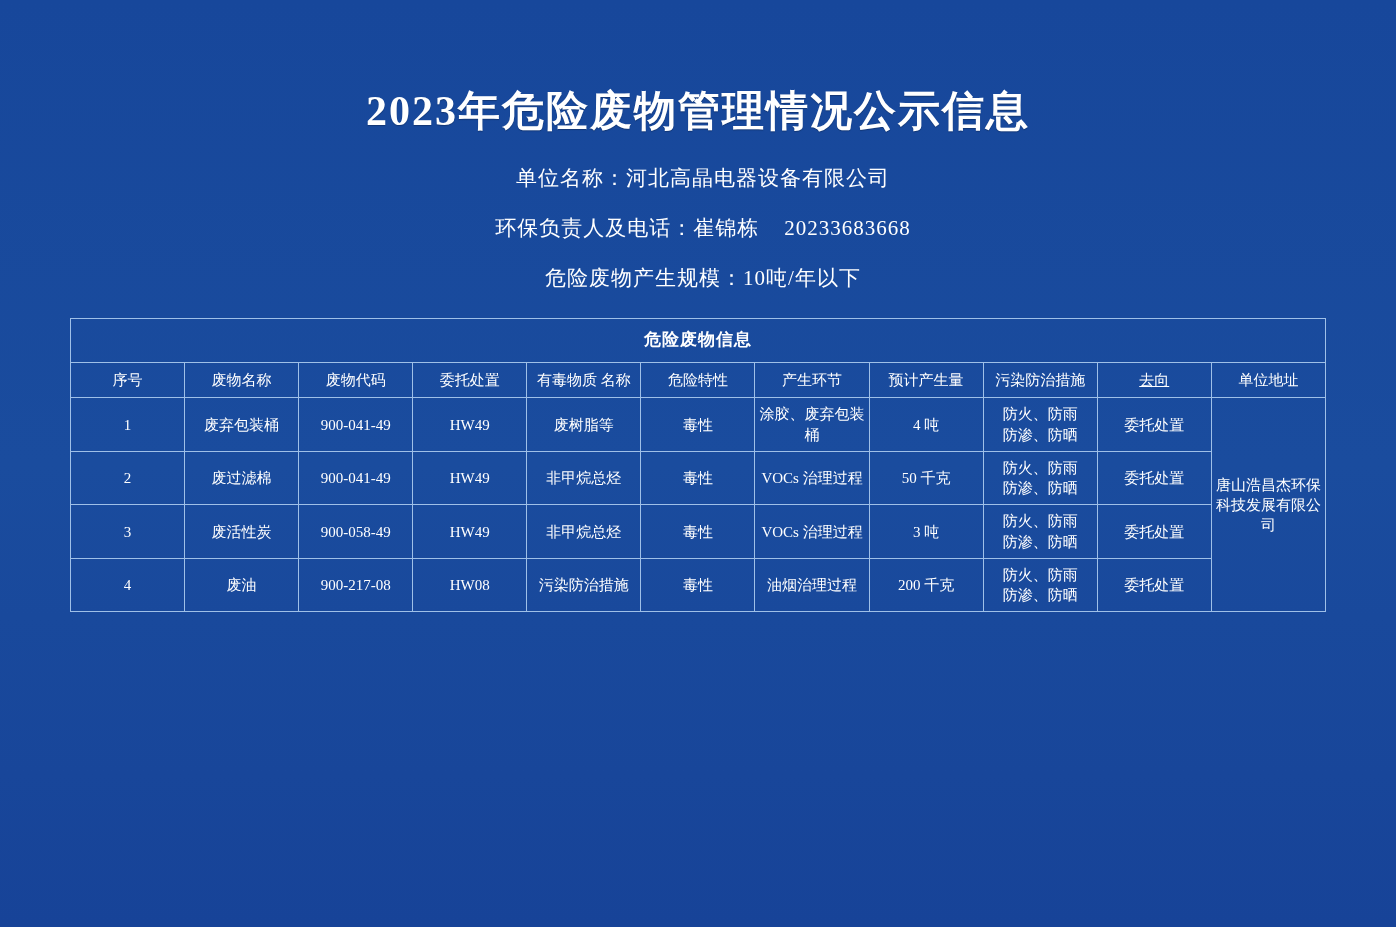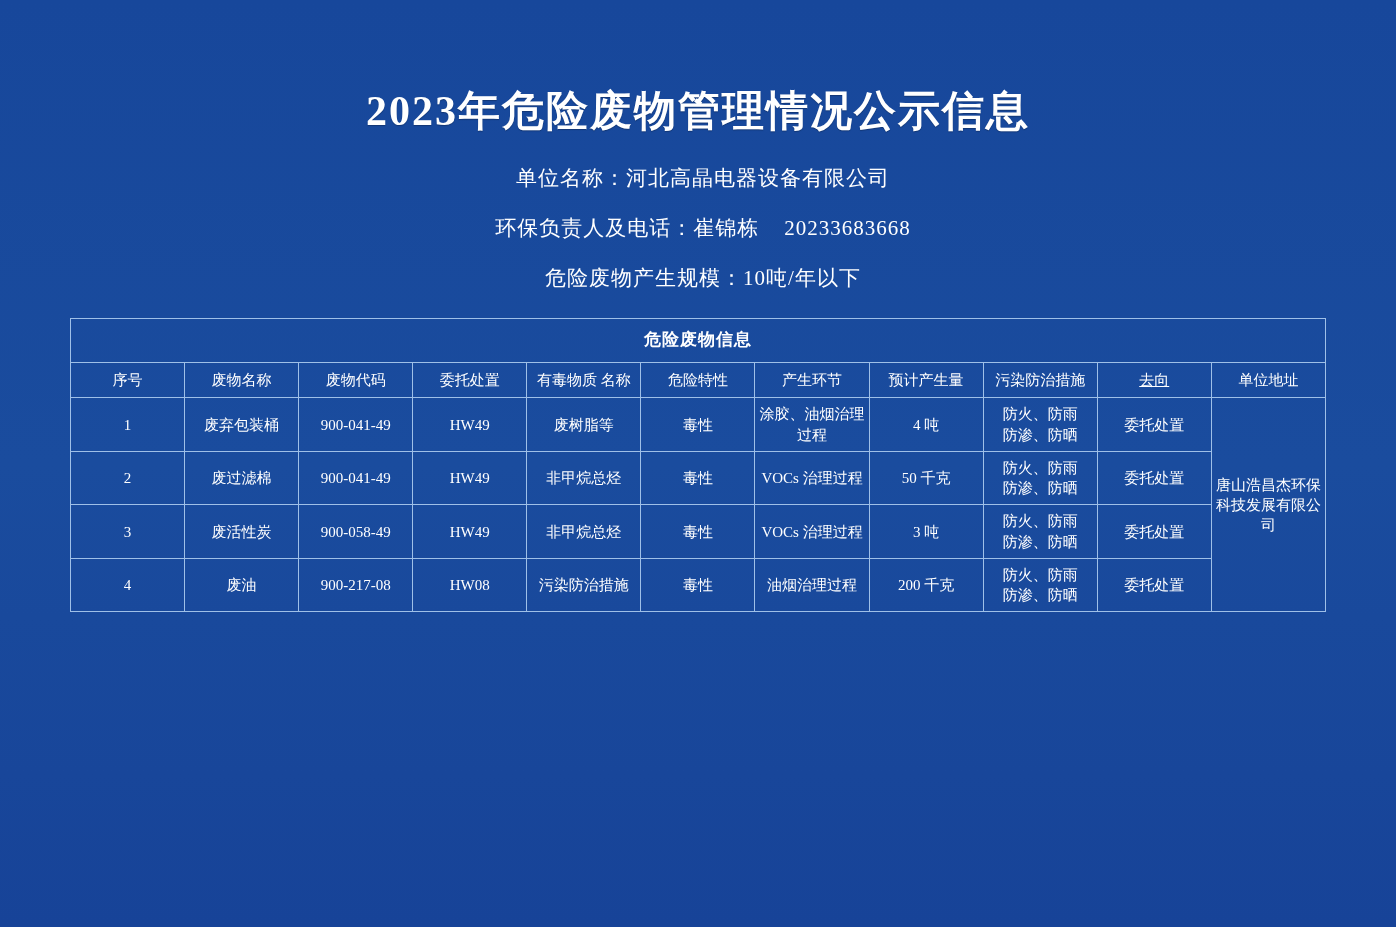--- a/index.html
+++ b/index.html
@@ -118,21 +118,21 @@
       </tr>
     </thead>
     <tbody>
       <tr>
         <td>1</td>
         <td>废弃包装桶</td>
         <td>900-041-49</td>
         <td>HW49</td>
         <td>废树脂等</td>
         <td>毒性</td>
-        <td>涂胶、油烟治理过程</td>
+        <td>涂胶、废弃包装桶</td>
         <td>4 吨</td>
         <td class="cell-multi">防火、防雨
 防渗、防晒</td>
         <td>委托处置</td>
         <td class="cell-multi" rowspan="4">唐山浩昌杰环保科技发展有限公司</td>
       </tr>
       <tr>
         <td>2</td>
         <td>废过滤棉</td>
         <td>900-041-49</td>

